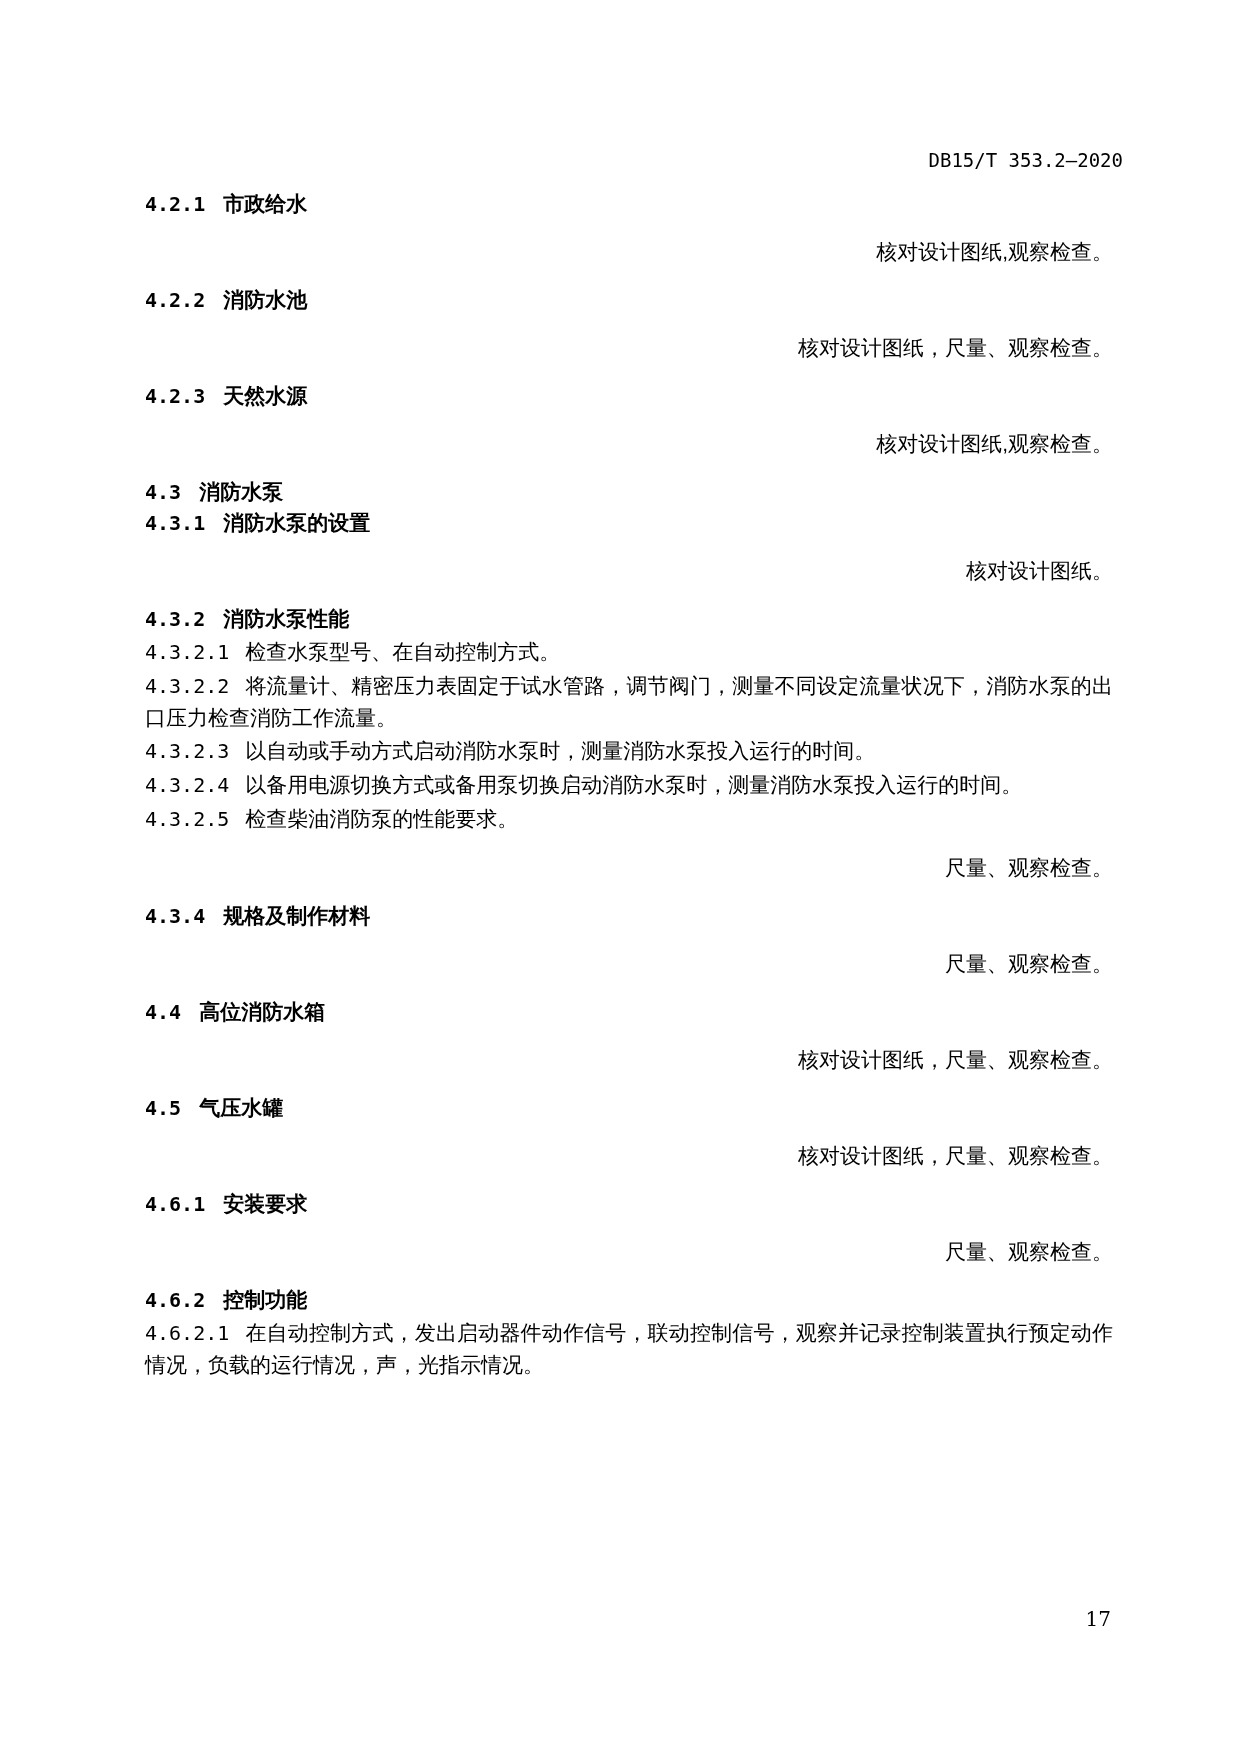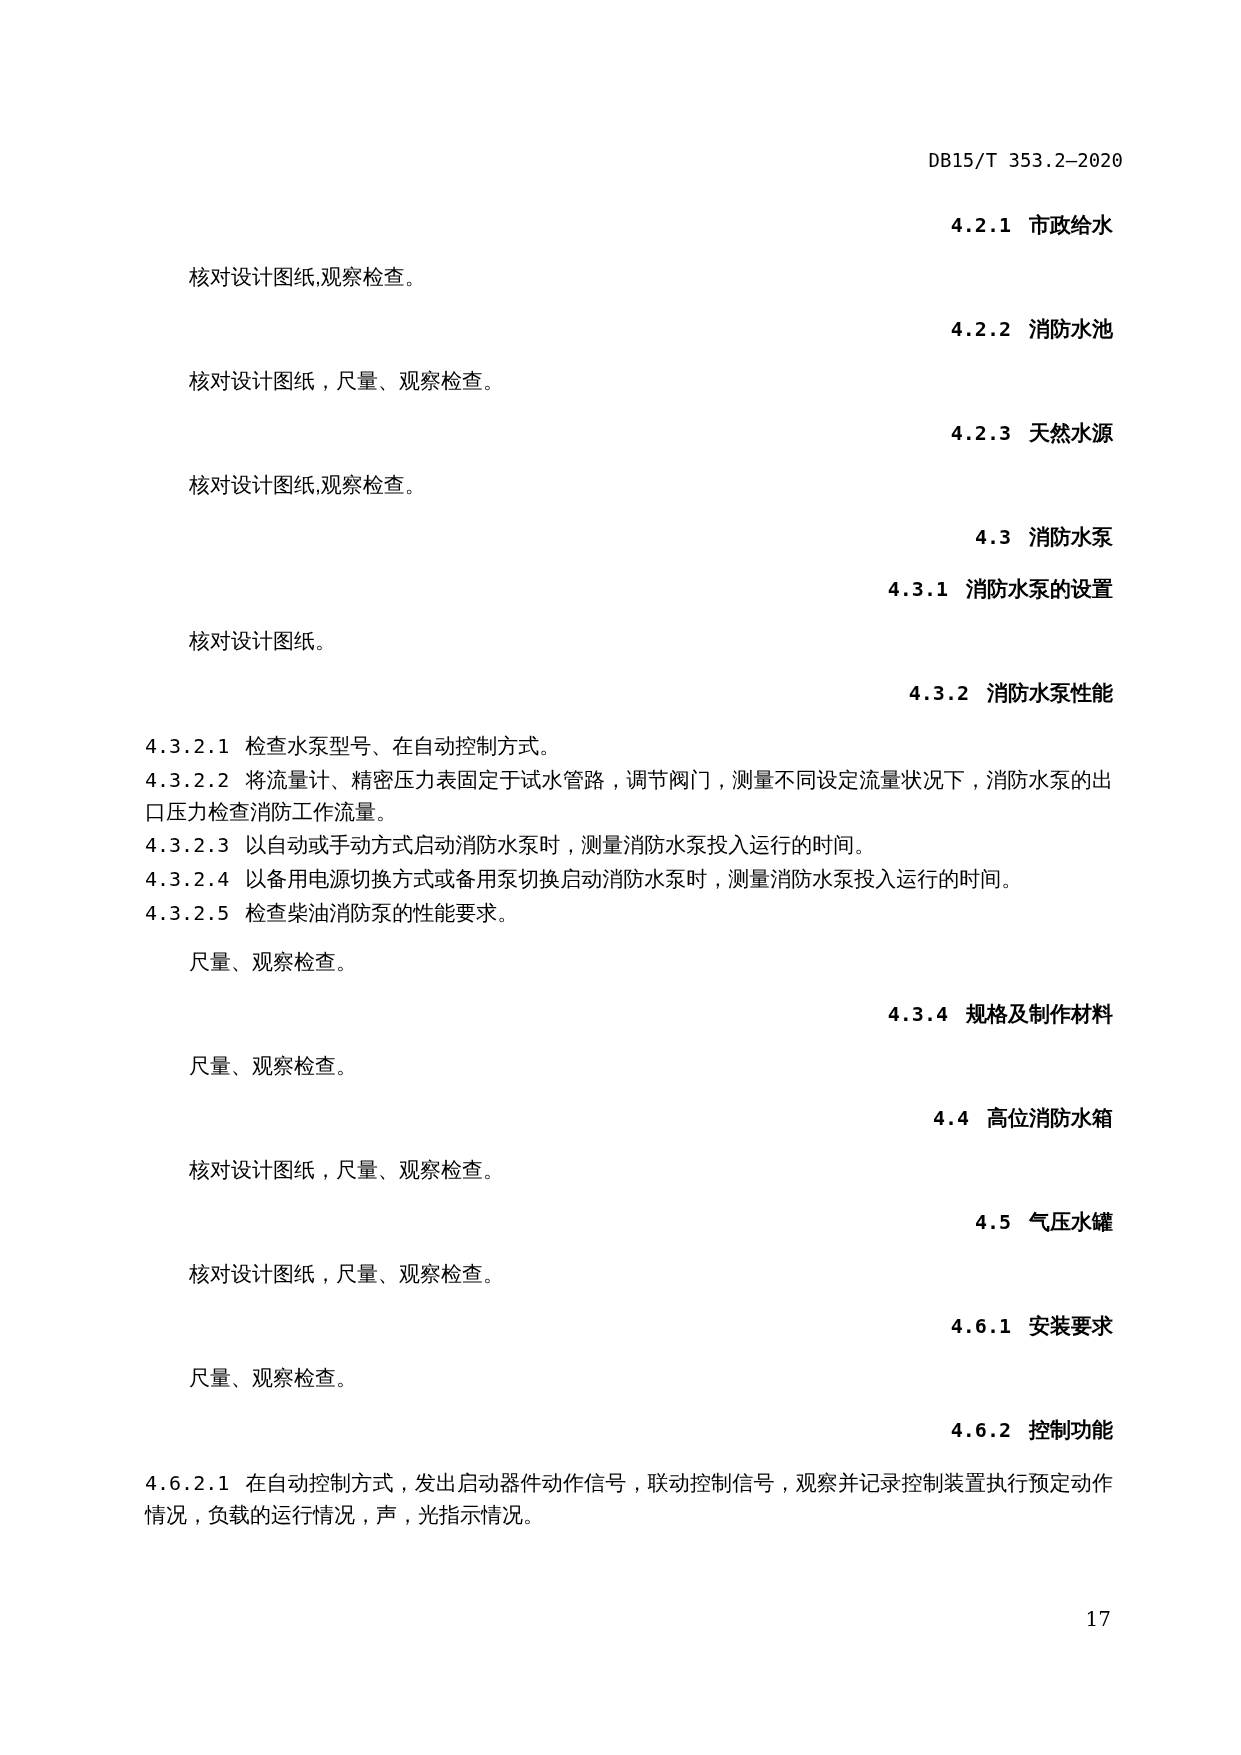--- a/index.html
+++ b/index.html
@@ -34,35 +34,35 @@
     width: 968px;
     padding-top: 18px;
   }
   .content p {
     margin: 0;
   }
   .heading {
     font-size: 21px;
     line-height: 30px;
     font-weight: 700;
-    margin: 22px 0 !important;
+    margin: 1px 0 !important;
     white-space: nowrap;
-    text-align: right;
   }
   .heading .num {
     font-family: "DejaVu Sans Mono", monospace;
     font-size: 20px;
     font-weight: 700;
     margin-right: 18px;
   }
   .body-para {
     font-size: 21px;
     line-height: 30px;
     margin: 18px 0 !important;
     padding-left: 44px;
+    text-align: right;
   }
   .clause {
     font-size: 21px;
     line-height: 31px;
     margin: 2px 0 !important;
     text-align: justify;
   }
   .clause .num {
     font-family: "DejaVu Sans Mono", monospace;
     font-size: 20px;

